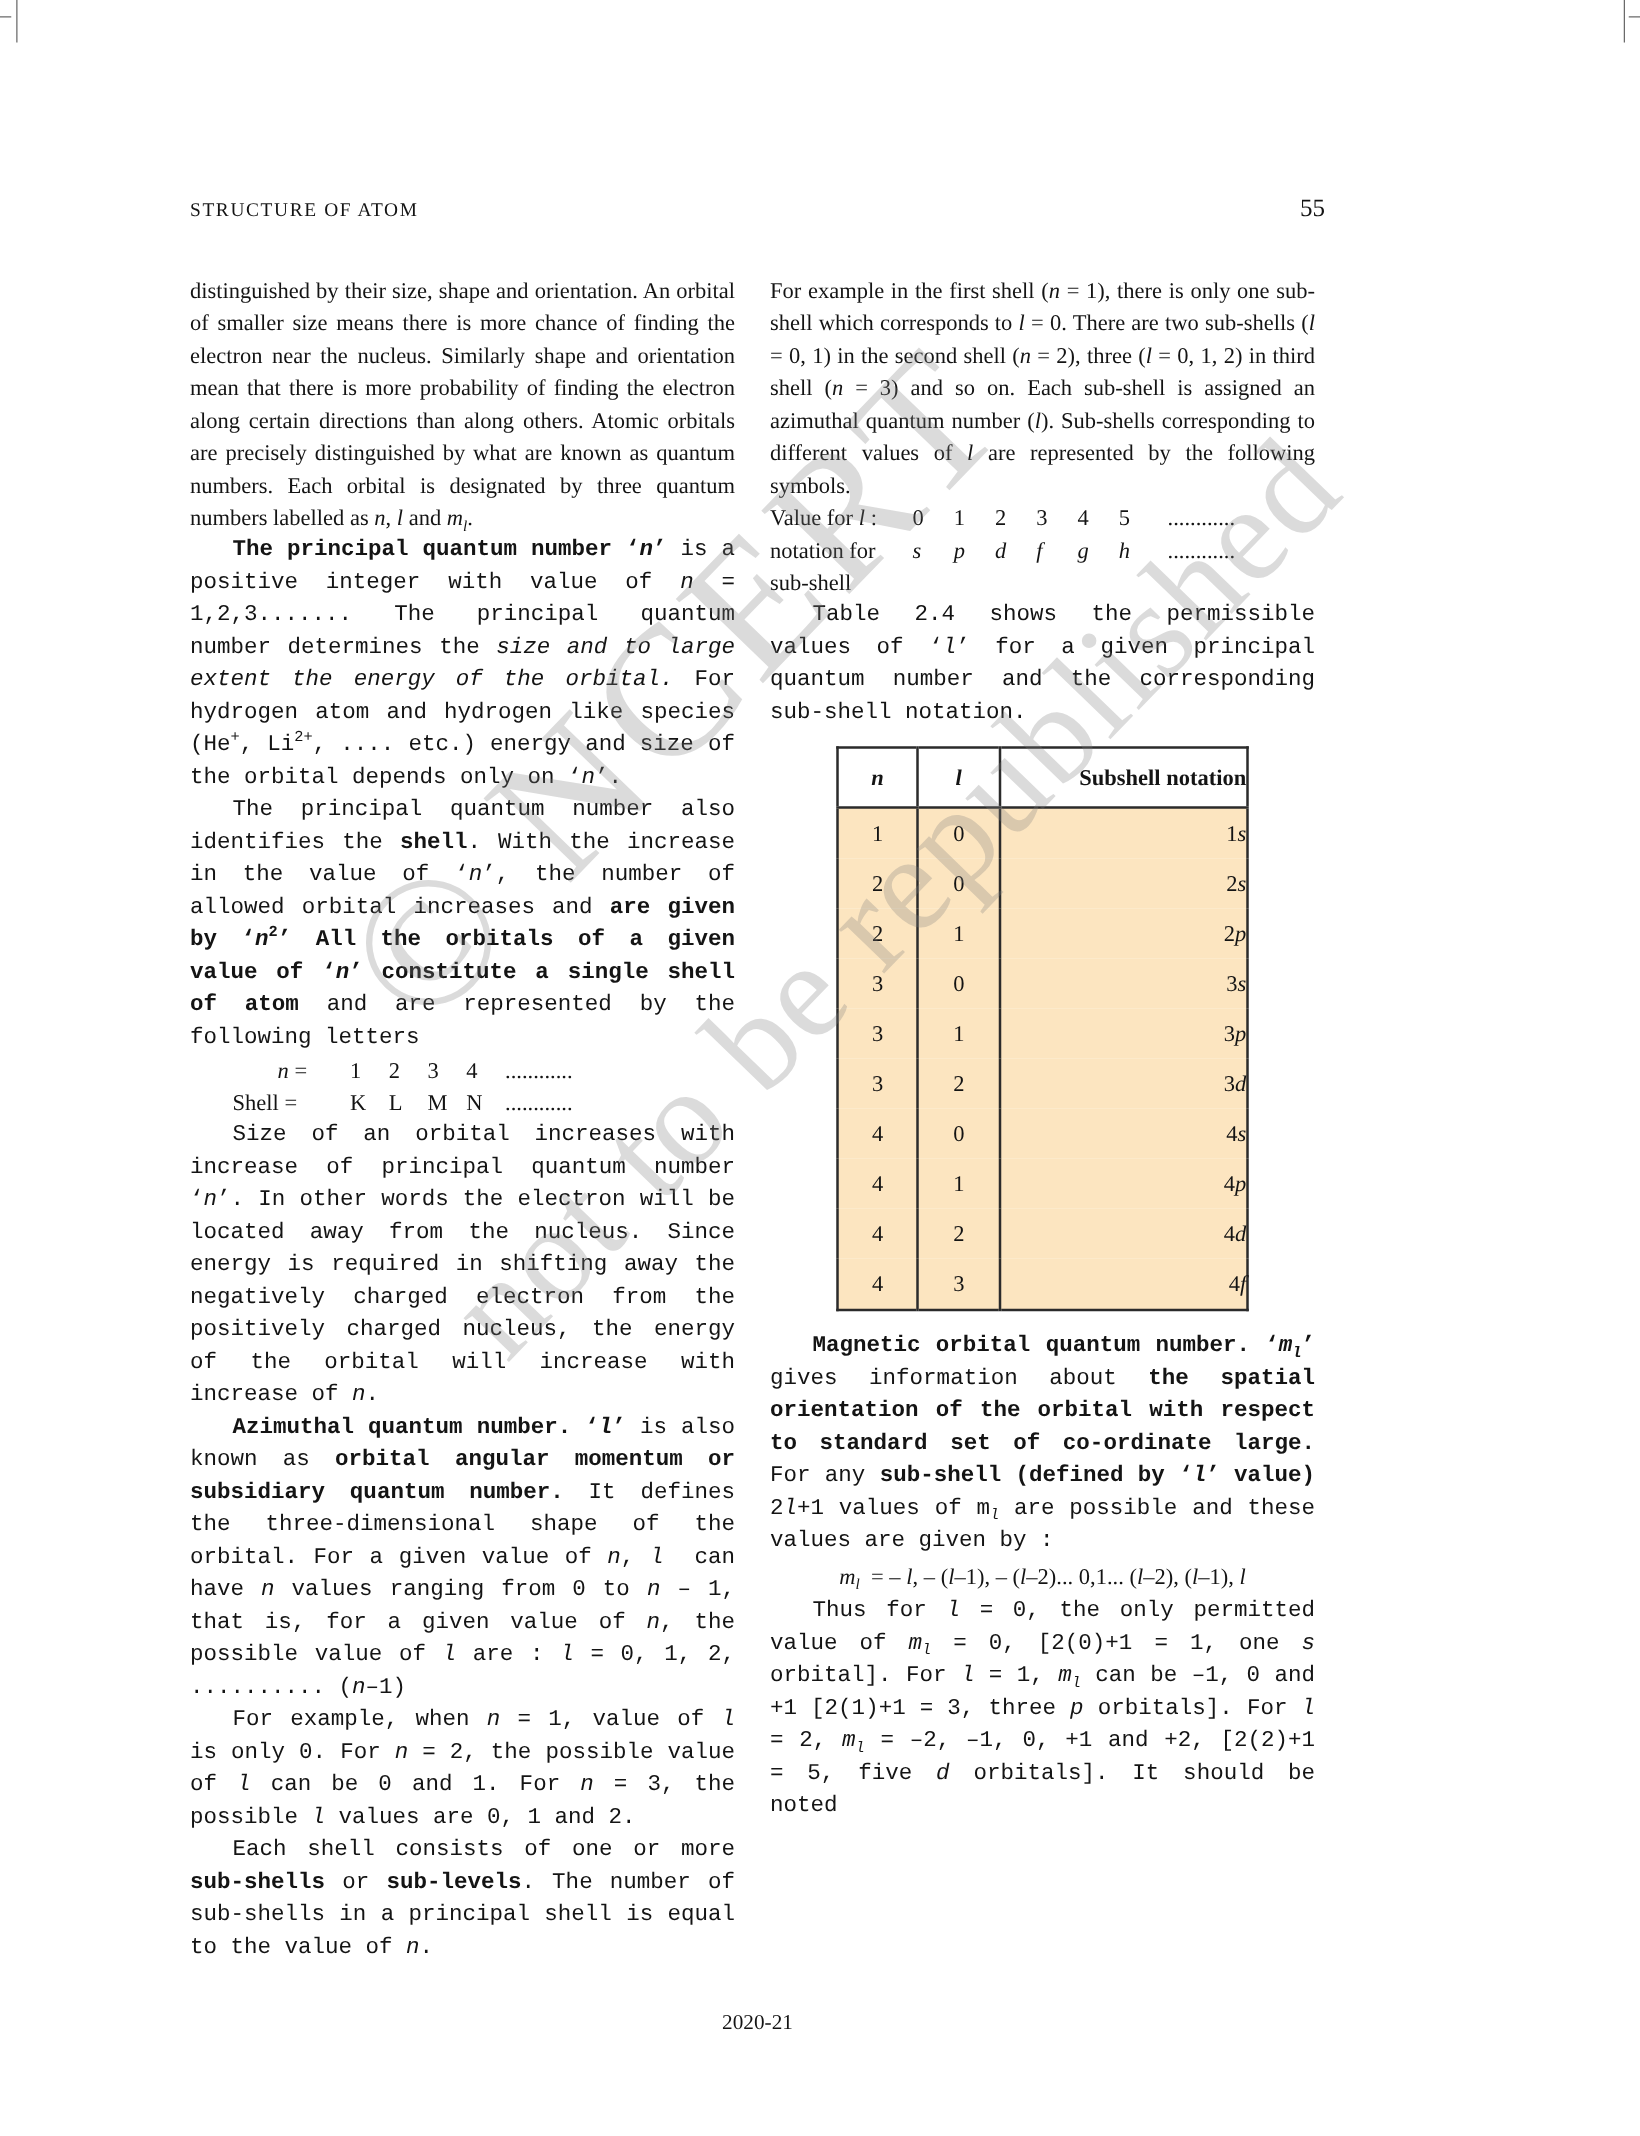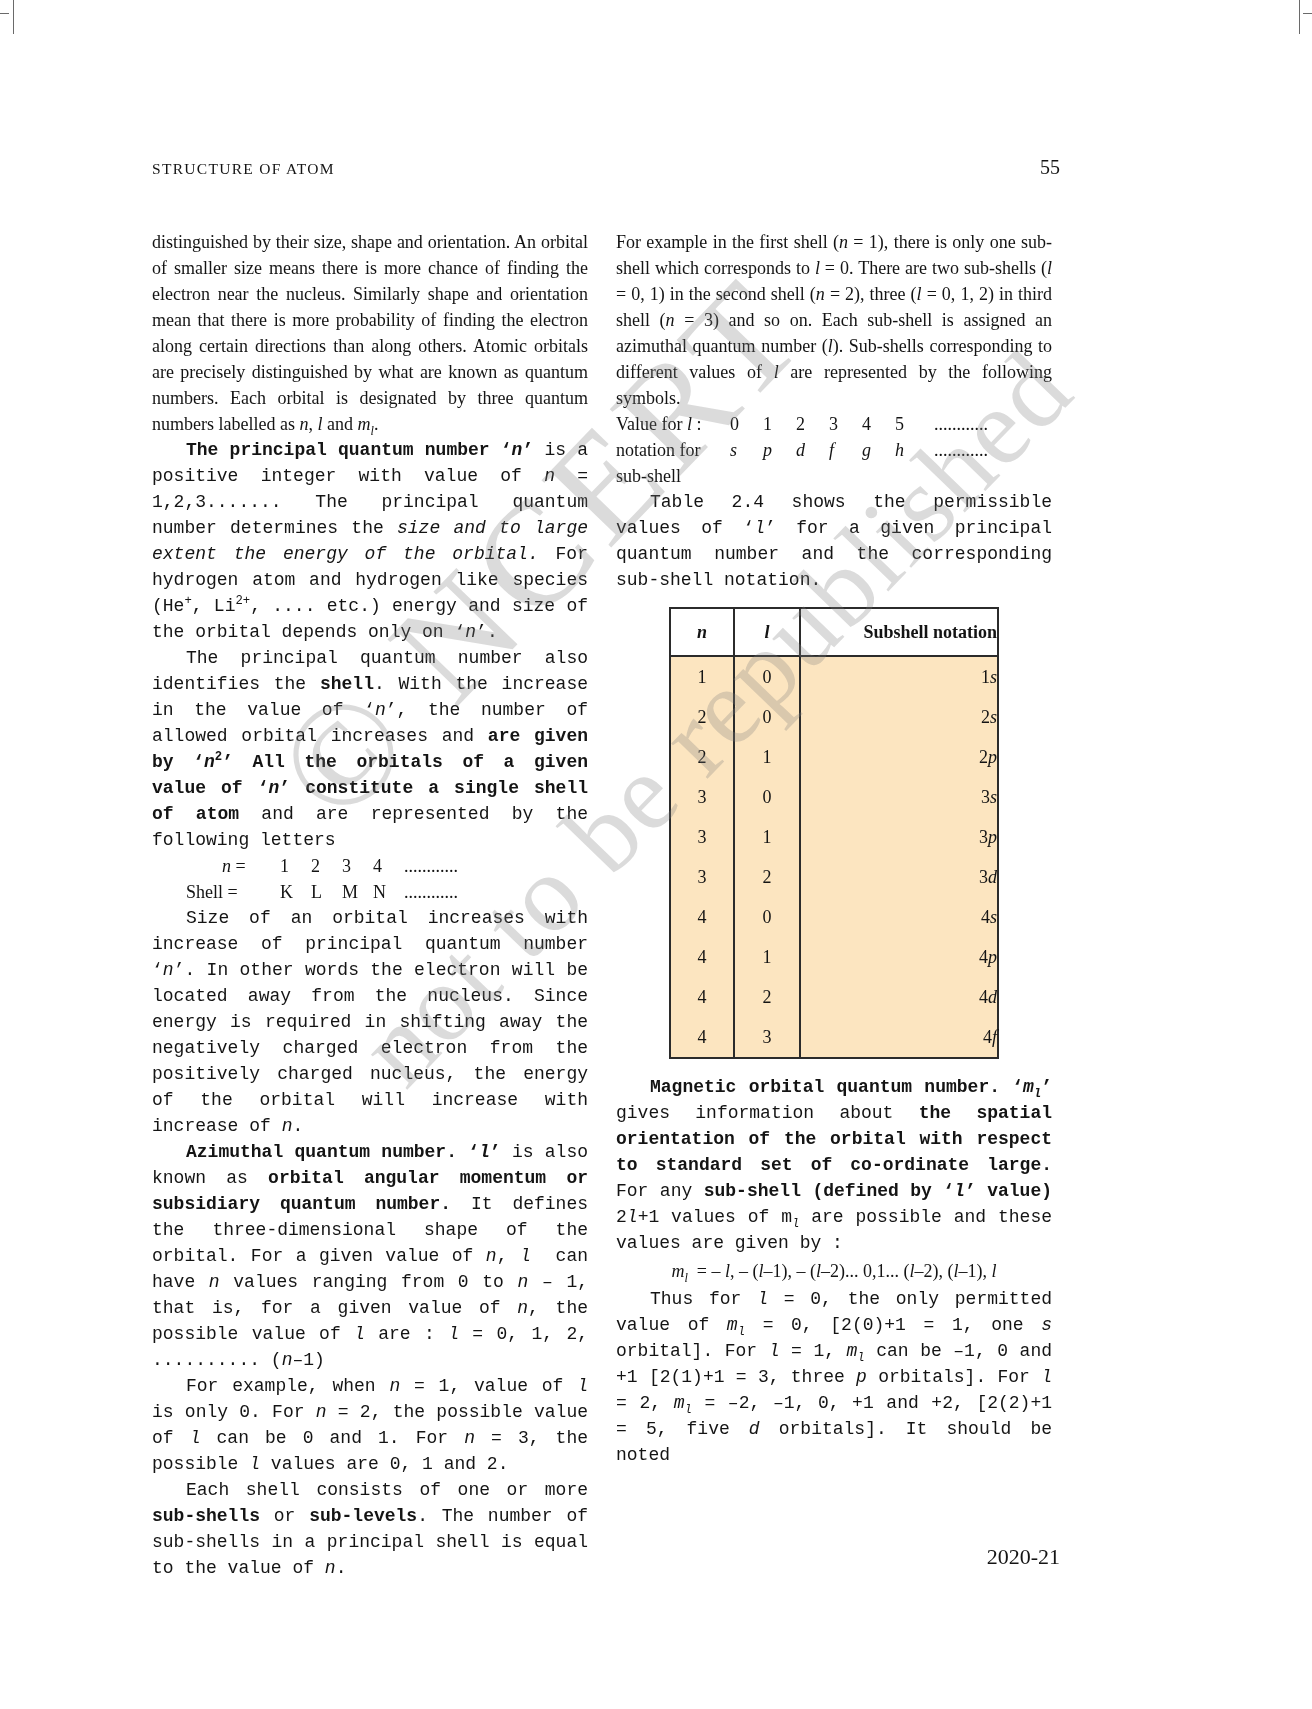--- a/index.html
+++ b/index.html
@@ -31,21 +31,21 @@
     z-index: 5;
   }
   .wm1 { font-size: 148px; letter-spacing: 8px; }
   .wm2 { font-size: 110px; margin-top: 95px; white-space: nowrap; letter-spacing: 2px; }
 
   .content { position: absolute; left: 152px; top: 156px; width: 908px; z-index: 2; }
 
   .page-header {
     display: flex; justify-content: space-between; align-items: baseline;
     font-size: 15.5px; letter-spacing: 1.3px;
-    margin-bottom: 50px;
+    margin-bottom: 40px;
   }
   .page-header .pagenum { letter-spacing: 0; font-size: 20px; }
 
   .columns { display: flex; gap: 28px; }
   .col { width: 436px; font-size: 18px; line-height: 26px; text-align: justify; }
   .col p { margin: 0; }
   p.indent { text-indent: 34px; font-family: Liberation Mono, monospace; }
 
   
   .kl-line { text-align: left; }
@@ -83,22 +83,22 @@
   }
   .subshell th.h-n, .subshell th.h-l { font-style: italic; }
   .subshell td { background: #fce5c0; height: 40px; }
   .subshell .col-n { width: 62px; }
   .subshell .col-l { width: 64px; }
   .subshell .col-notation { width: 196px; text-align: right; }
 
   .formula { text-align: center; margin: 2px 0; }
 
   .page-footer {
-    position: absolute; left: 152px; top: 1544px; width: 908px;
-    text-align: right; font-size: 22px; z-index: 2;
+    position: absolute; left: 152px; top: 1608px; width: 908px;
+    text-align: center; font-size: 17px; z-index: 2;
   }
 </style>
 </head>
 <body>
 
 <div class="page">
 
   <div class="crop tl-v"></div>
   <div class="crop tl-h"></div>
   <div class="crop tr-v"></div>

